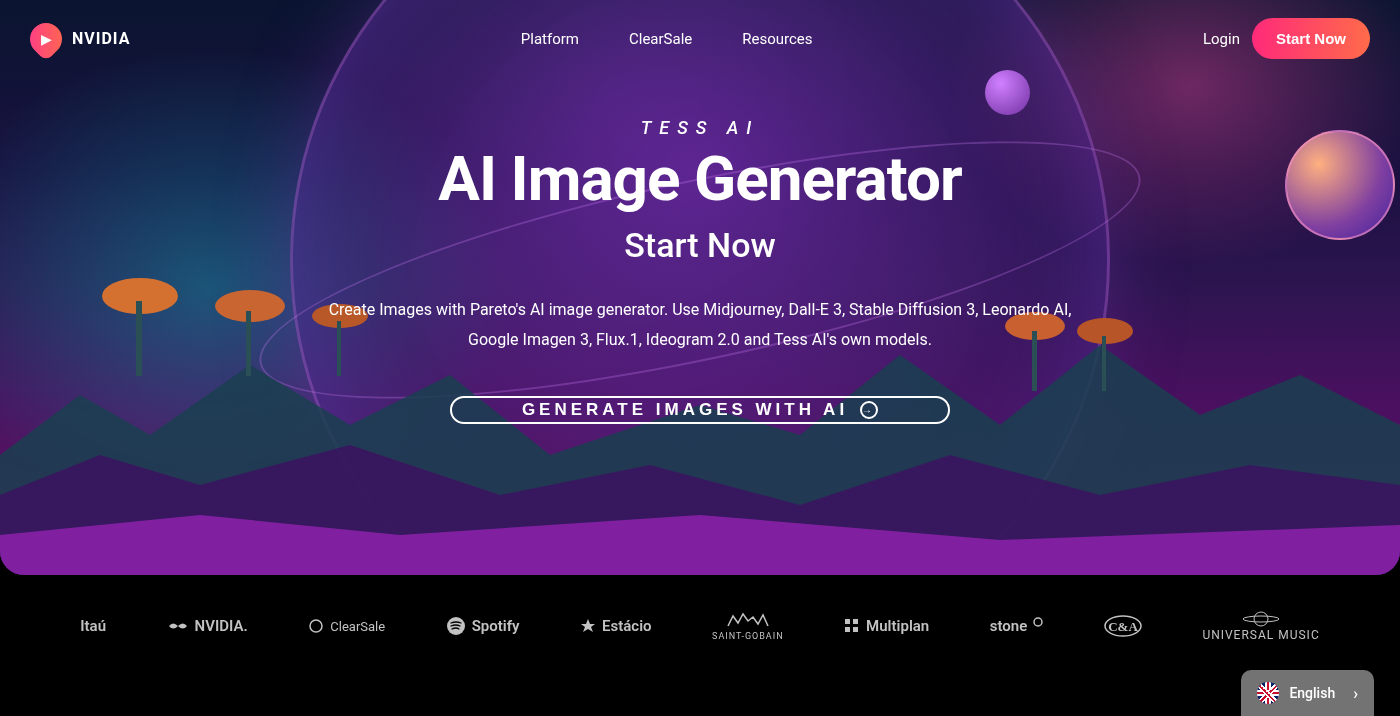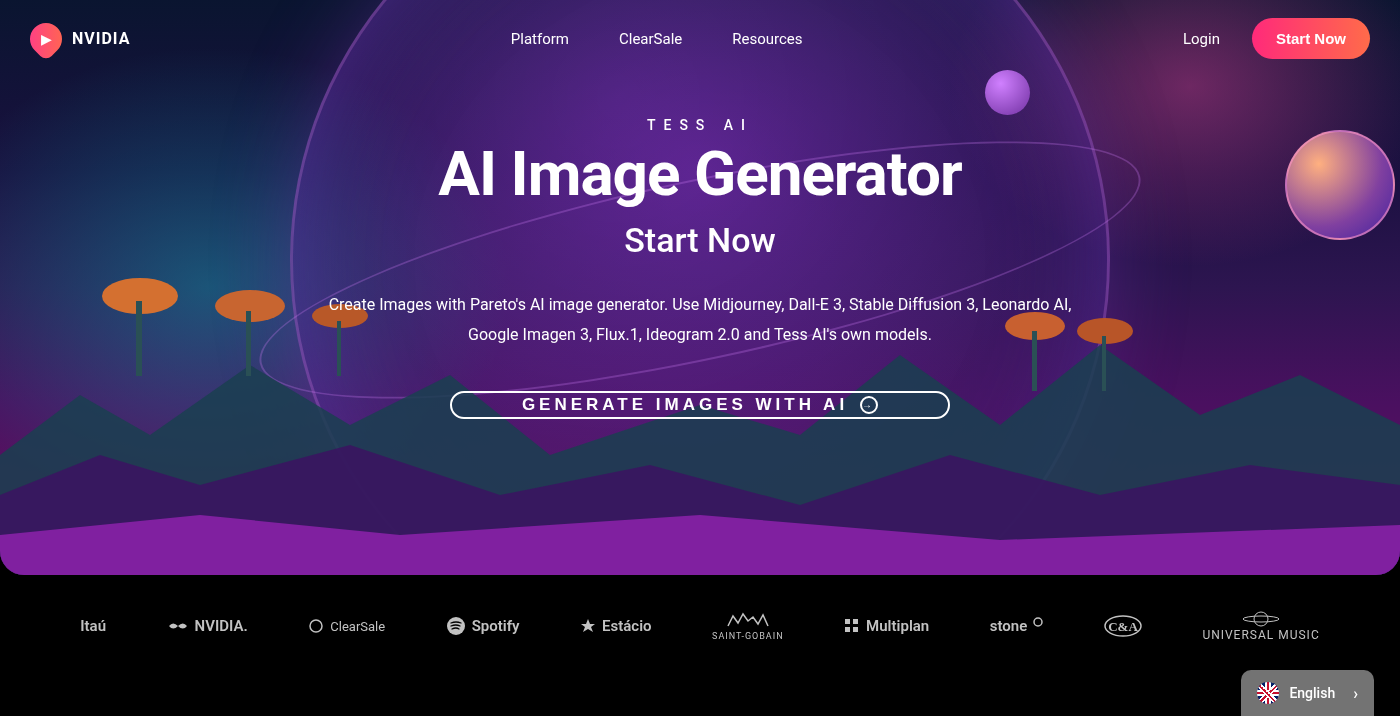--- a/index.html
+++ b/index.html
@@ -126,21 +126,21 @@
 }
 .nav-item {
   color: white;
   font-size: 15px;
   cursor: pointer;
 }
 
 .header-right {
   display: flex;
   align-items: center;
-  gap: 32px;
+  gap: 12px;
 }
 .login {
   color: white;
   font-size: 15px;
   cursor: pointer;
 }
 .start-now-btn {
   background: linear-gradient(90deg, #ff2a7a, #ff6b4a);
   color: white;
   font-size: 15px;
@@ -152,23 +152,24 @@
 }
 
 .hero-content {
   position: relative;
   z-index: 5;
   text-align: center;
   color: white;
   padding-top: 40px;
 }
 .eyebrow {
-  font-size: 14px;
+  font-size: 18px;
   letter-spacing: 8px;
   font-weight: 500;
+  font-style: italic;
 }
 .hero-title {
   font-size: 62px;
   font-weight: 700;
   margin-top: 4px;
   letter-spacing: -1px;
 }
 .hero-subtitle {
   font-size: 34px;
   font-weight: 500;

